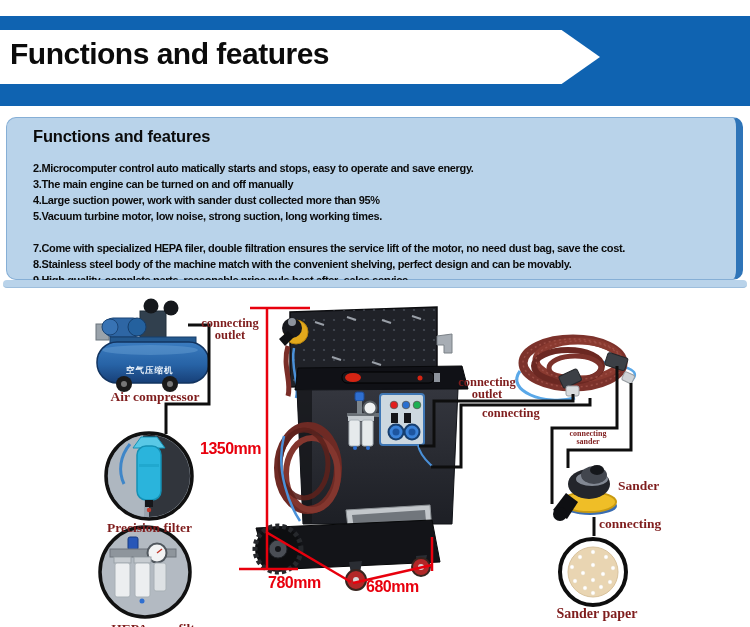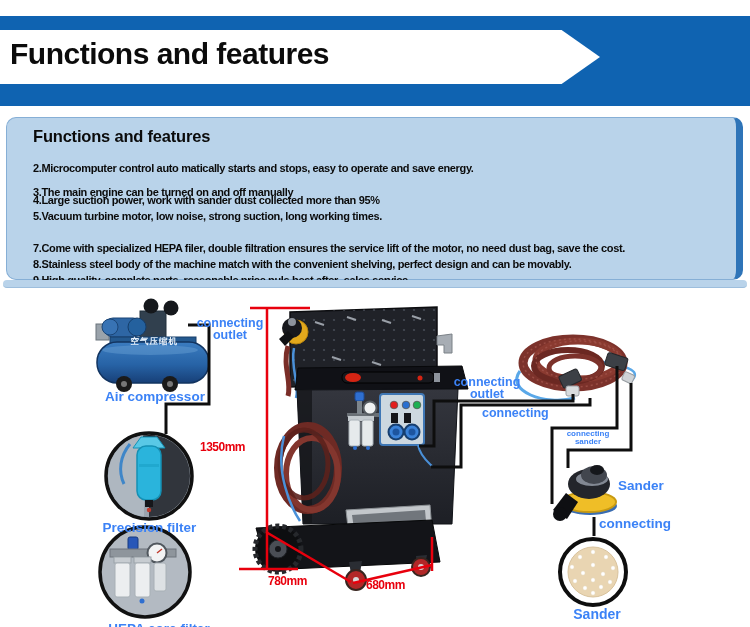--- a/index.html
+++ b/index.html
@@ -15,42 +15,42 @@
   .features-box{position:absolute;left:6px;top:101px;width:729px;height:161px;
         background:#b9d3ea;border:1px solid #86afd6;border-right:7px solid #2e74b8;
         border-radius:10px;}
   .features-strip{position:absolute;left:3px;top:264px;width:744px;height:7px;
         background:#b9d3ea;border-radius:4px;border-bottom:1px solid #9dbedd;}
   .features-heading{position:absolute;left:26px;top:9px;font-size:16.5px;font-weight:700;
         color:#0b0b0b;letter-spacing:-0.2px;}
   .feature-item{position:absolute;left:26px;height:16px;font-size:11px;font-weight:700;
         color:#0b0b0b;letter-spacing:-0.35px;white-space:nowrap;}
   
-  .lbl{position:absolute;font-weight:700;color:#3b82f6;white-space:nowrap;}
+  .lbl{position:absolute;font-weight:700;color:#7f1d1d;white-space:nowrap;font-family:Liberation Serif, serif;}
   .lbl.center{text-align:center;white-space:normal;}
-  .dim{position:absolute;font-weight:700;color:#e8000d;font-size:12px;
+  .dim{position:absolute;font-weight:700;color:#e8000d;font-size:16px;
         letter-spacing:-0.5px;white-space:nowrap;}
-  .tank-text{position:absolute;left:126px;top:320px;width:52px;text-align:right;
+  .tank-text{position:absolute;left:126px;top:349px;width:52px;text-align:left;
         font-size:8.5px;font-weight:700;color:#e8f1fa;letter-spacing:1px;}
   svg{position:absolute;left:0;top:0;}
 </style>
 </head>
 <body>
 
 <div id="page">
 
   <div class="banner">
     <div class="banner-arrow"></div>
     <div class="banner-title">Functions and features</div>
   </div>
 
   <div class="features-box">
     <div class="features-heading">Functions and features</div>
     <div class="feature-item" style="top:44px">2.Microcomputer control auto matically starts and stops, easy to operate and save energy.</div>
-    <div class="feature-item" style="top:68px">3.The main engine can be turned on and off manually</div>
+    <div class="feature-item" style="top:60px">3.The main engine can be turned on and off manually</div>
     <div class="feature-item" style="top:76px">4.Large suction power, work with sander dust collected more than 95%</div>
     <div class="feature-item" style="top:92px">5.Vacuum turbine motor, low noise, strong suction, long working times.</div>
     <div class="feature-item" style="top:124px">7.Come with specialized HEPA filer, double filtration ensures the service lift of the motor, no need dust bag, save the cost.</div>
     <div class="feature-item" style="top:140px">8.Stainless steel body of the machine match with the convenient shelving, perfect design and can be movably.</div>
     <div class="feature-item" style="top:156px">9.High quality, complete parts, reasonable price puls best after–sales service.</div>
   </div>
   <div class="features-strip"></div>
 
   <svg width="750" height="357" viewBox="0 270 750 357" style="top:270px">
     <defs>

